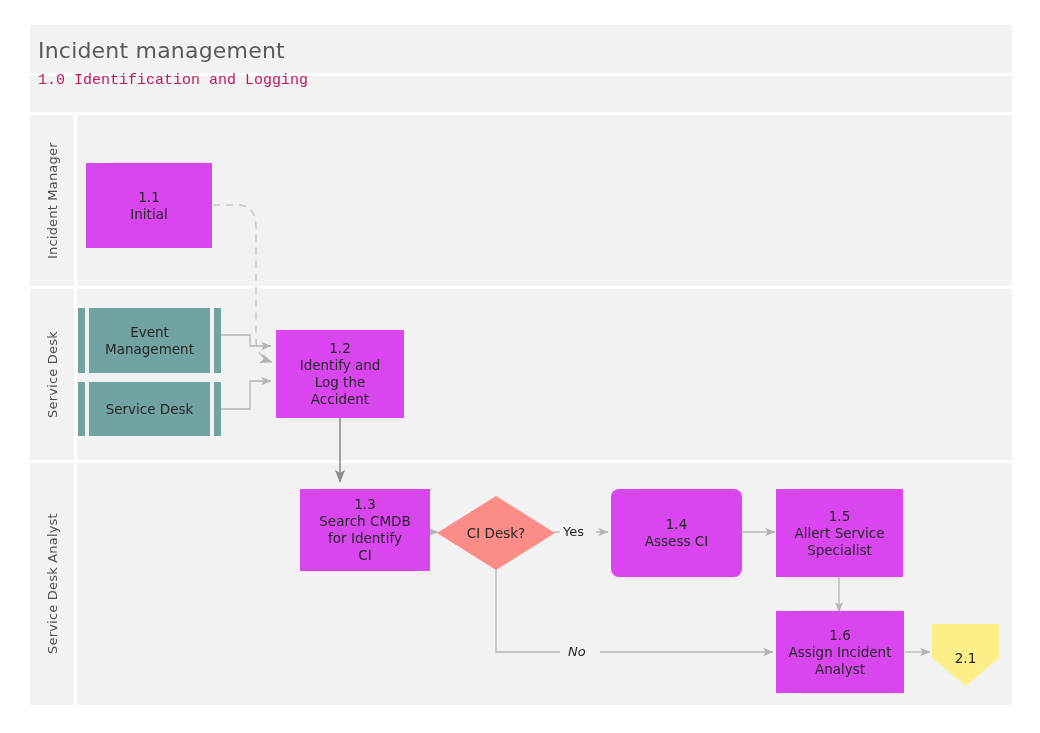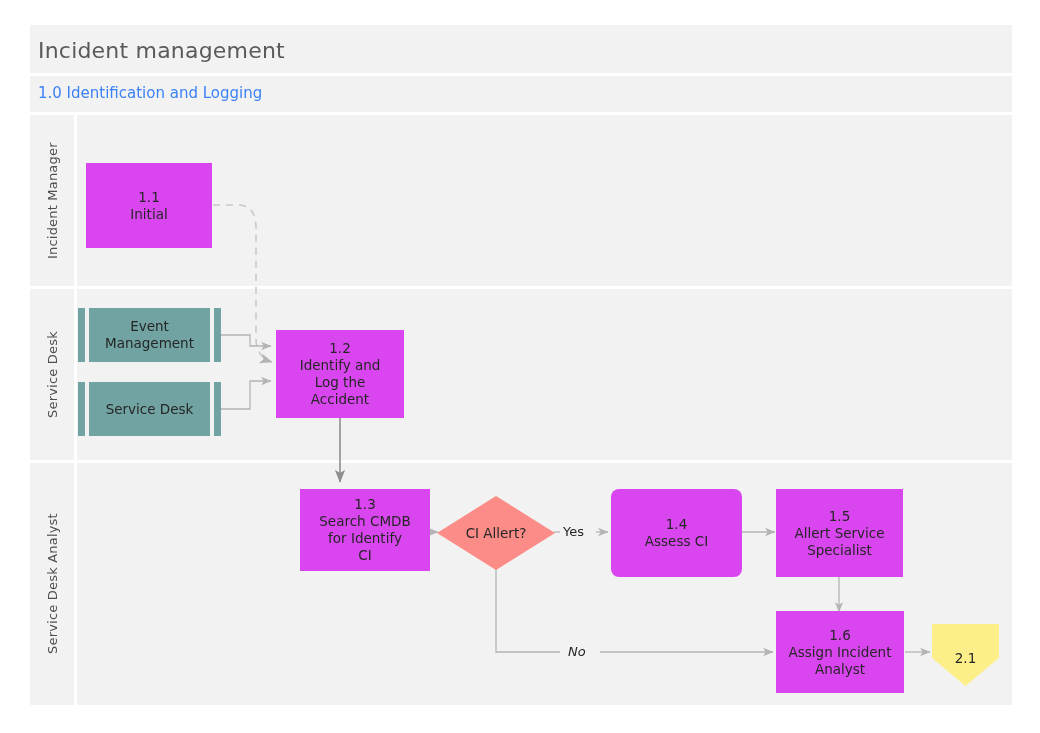--- a/index.html
+++ b/index.html
@@ -39,24 +39,25 @@
     top: 38px;
     font-size: 22px;
     color: #5a5a5a;
     letter-spacing: 0.2px;
     white-space: nowrap;
   }
 
   #phase-text {
     position: absolute;
     left: 38px;
-    top: 84px;
+    top: 72px;
     font-size: 15px;
-    color: #3b82f6;
+    color: #be185d;
     white-space: nowrap;
+    font-family: Liberation Mono, monospace;
   }
 
   
   .lane-header {
     position: absolute;
     left: 30px;
     width: 44px;
     background: #f2f2f2;
   }
   .lane-body {
@@ -234,21 +235,21 @@
     <path d="M600,652 L773,652" stroke="#b4b4b4" stroke-width="1.3" fill="none" marker-end="url(#arrow)"></path>
 
     <path d="M905,652 L930,652" stroke="#b4b4b4" stroke-width="1.3" fill="none" marker-end="url(#arrow)"></path>
   </svg>
 
   <div class="node proc" style="left:86px; top:163px; width:126px; height:85px;">
     <span class="num">1.1</span>
     <span class="name">Initial</span>
   </div>
 
-  <div class="node subproc" style="left:78px; top:308px; width:143px; height:54px;text-align:right;">
+  <div class="node subproc" style="left:78px; top:308px; width:143px; height:65px;text-align:right;">
     <span class="name">Event</span>
     <span class="name">Management</span>
   </div>
 
   <div class="node subproc" style="left:78px; top:382px; width:143px; height:54px;">
     <span class="name">Service Desk</span>
   </div>
 
   <div class="node proc" style="left:276px; top:330px; width:128px; height:88px;">
     <span class="num">1.2</span>
@@ -259,21 +260,21 @@
 
   <div class="node proc" style="left:276px; top:489px; width:130px; height:82px;margin-left:24px;">
     <span class="num">1.3</span>
     <span class="name">Search CMDB</span>
     <span class="name">for Identify</span>
     <span class="name">CI</span>
   </div>
 
   <div class="diamond-wrap" style="left:437px; top:496px; width:118px; height:74px;">
     <div class="diamond-shape"></div>
-    <div class="diamond-label">CI Allert?</div>
+    <div class="diamond-label">CI Desk?</div>
   </div>
 
   <div class="edge-label" style="left:563px; top:524px;">Yes</div>
 
   <div class="node proc" style="left:611px; top:489px; width:131px; height:88px;border-radius:8px;">
     <span class="num">1.4</span>
     <span class="name">Assess CI</span>
   </div>
 
   <div class="node proc" style="left:776px; top:489px; width:127px; height:88px;">

